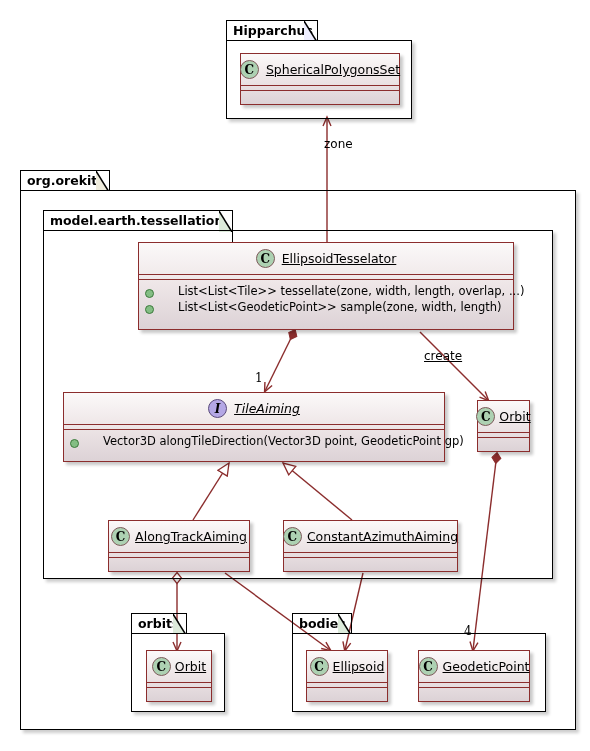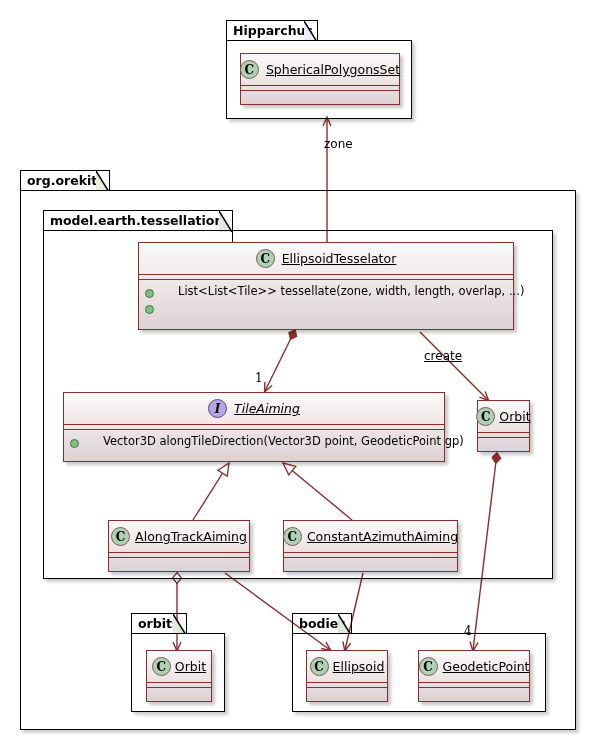--- a/index.html
+++ b/index.html
@@ -267,20 +267,21 @@
       <span class="cls-name">EllipsoidTesselator</span>
     </div>
     <div class="cls-sep"></div>
     <div class="cls-methods">
       <div class="mrow">
         <span class="vis-dot"></span>
         <span>List&lt;List&lt;Tile&gt;&gt; tessellate(zone, width, length, overlap, ...)</span>
       </div>
       <div class="mrow">
         <span class="vis-dot"></span>
+        <span>List&lt;List&lt;GeodeticPoint&gt;&gt; sample(zone, width, length)</span>
       </div>
     </div>
   </div>
 
   <div class="edge-label" style="left:424px; top:350px;text-decoration:underline;">create</div>
   <div class="mult-label" style="left:255px; top:372px;">1</div>
 
   <div class="cls" style="left:63px; top:392px; width:382px; height:70px;">
     <div class="cls-header">
       <span class="stereo i">I</span>

